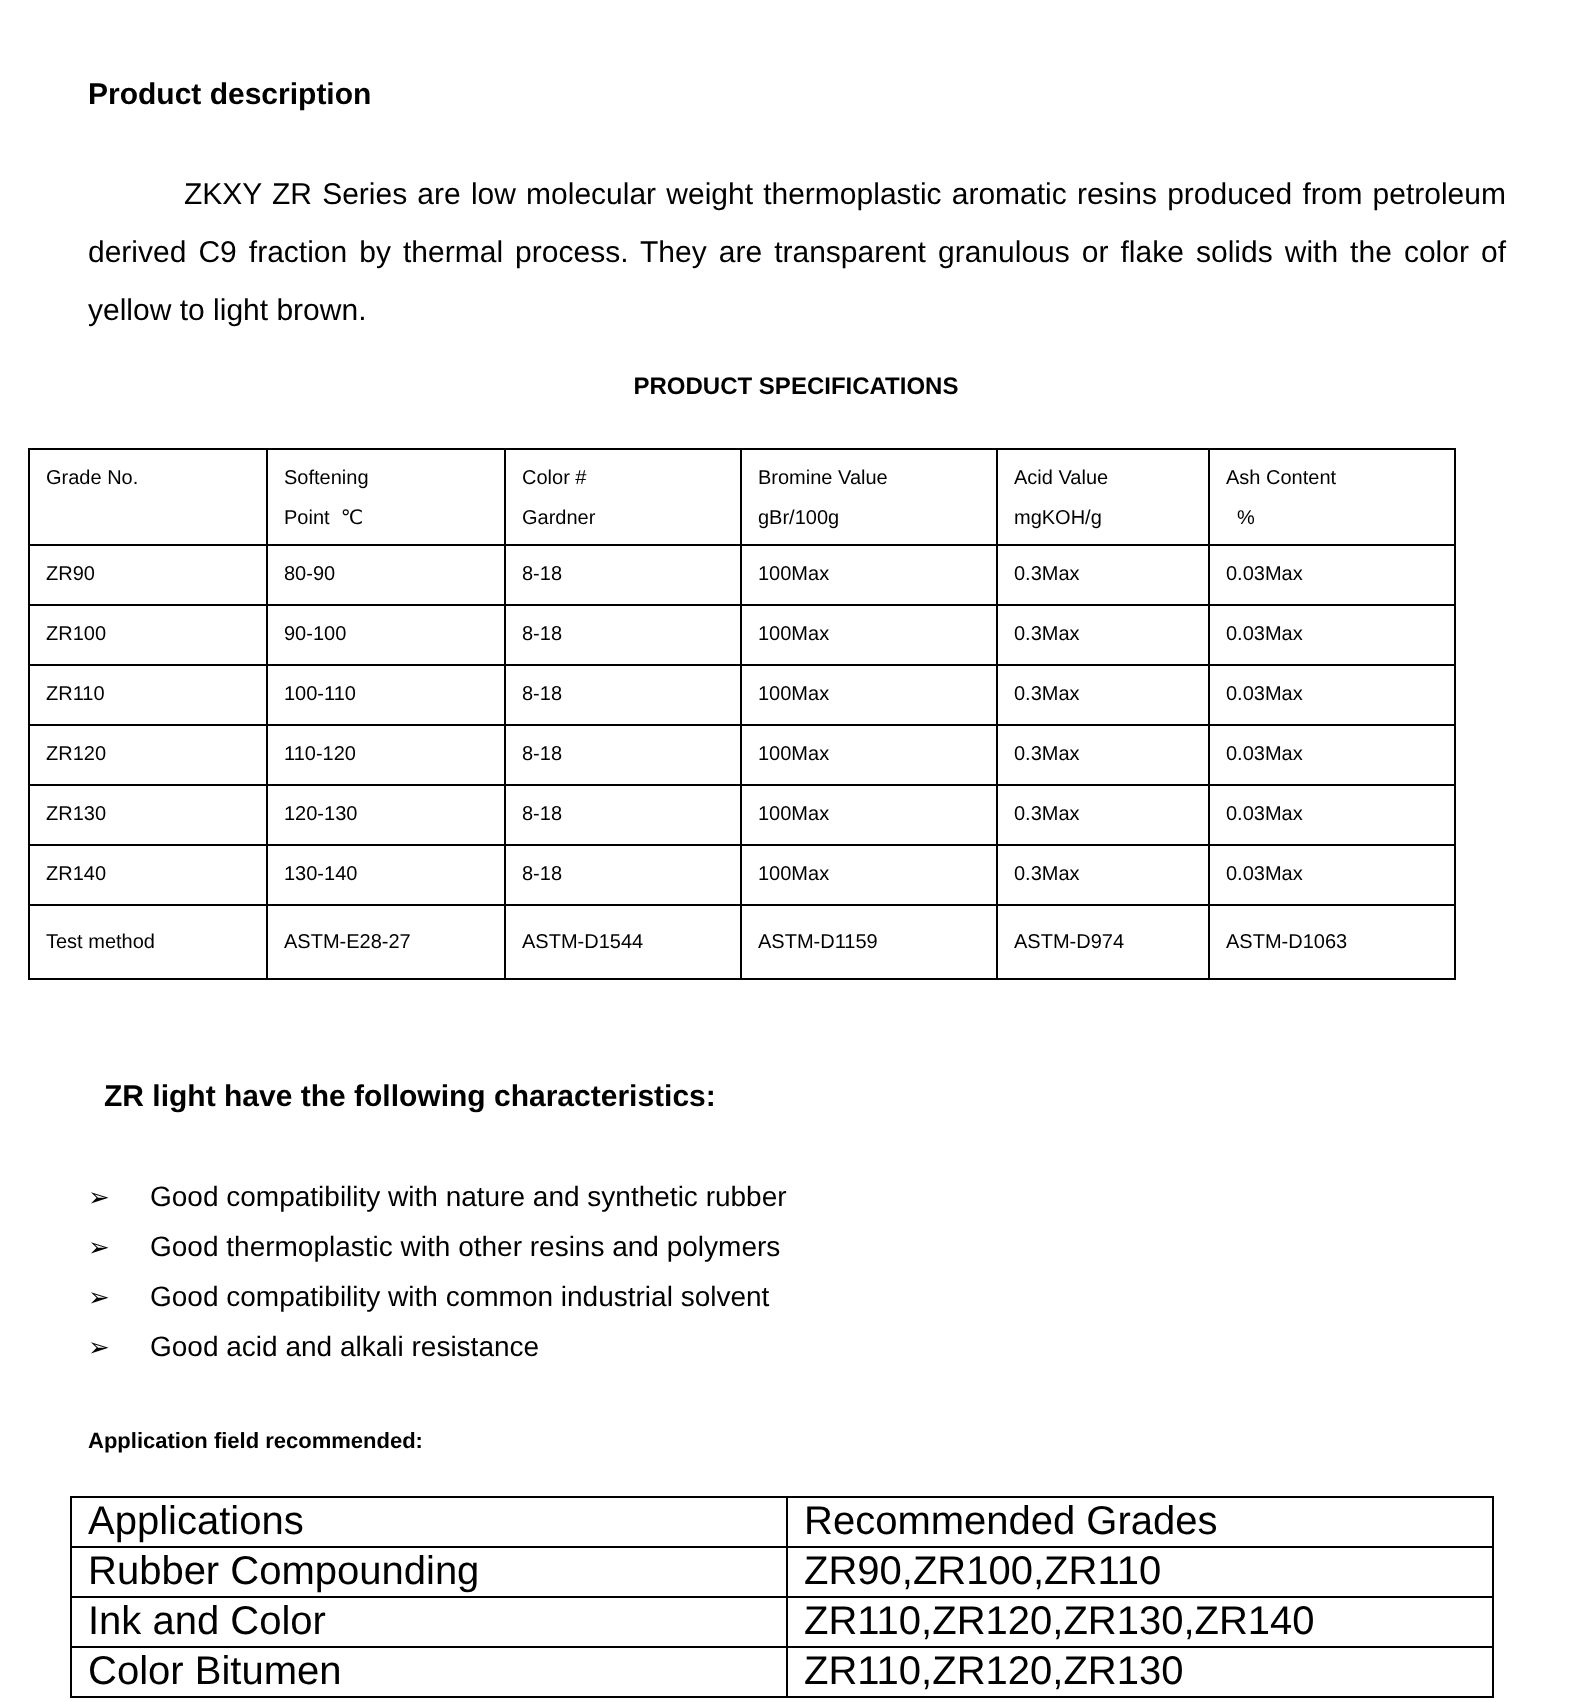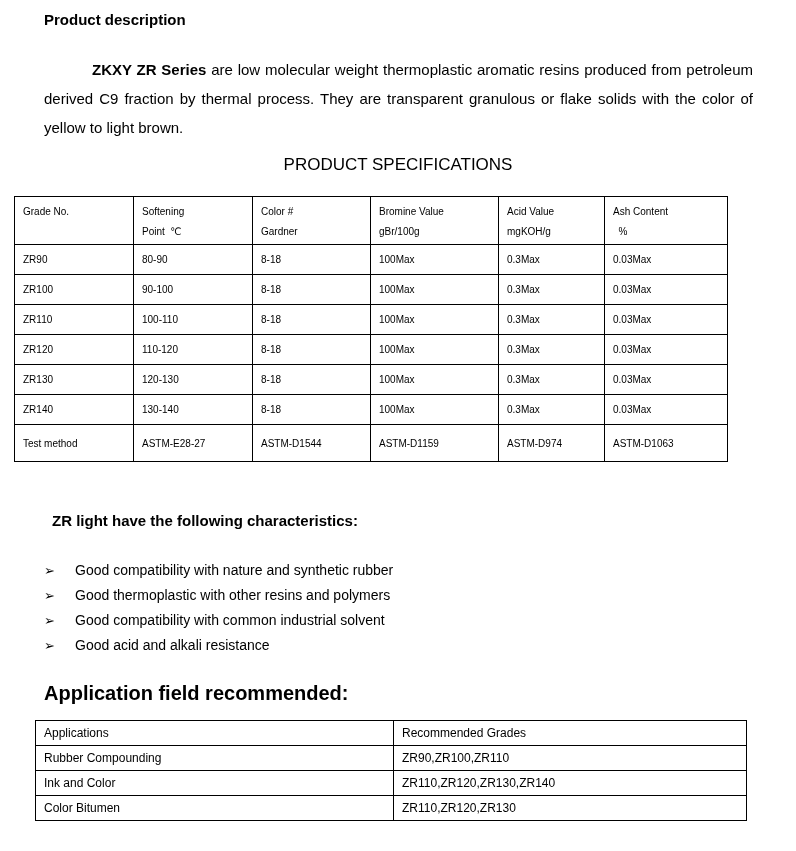--- a/index.html
+++ b/index.html
@@ -6,43 +6,43 @@
   html, body {
     margin: 0;
     padding: 0;
     width: 796px;
     height: 851px;
     background: #ffffff;
     color: #000000;
     font-family: "Liberation Sans", "DejaVu Sans", sans-serif;
     overflow: hidden;
   }
-  .page { width: 796px; height: 645px; position: relative; }
+  .page { width: 796px; height: 645px; position: relative; margin-top: 28px; }
 
   .h-product {
     margin: 0;
     padding: 10px 0 0 44px;
     font-size: 15px;
     font-weight: bold;
     line-height: 19px;
   }
   .intro-para {
     margin: 26px 43px 0 44px;
     font-size: 15px;
     line-height: 29px;
     text-align: justify;
     text-indent: 48px;
   }
-  .intro-para .lead-bold { font-weight: bold; }
+  .intro-para .lead-bold { font-weight: normal; }
 
   .h-specs {
     margin: 13px 0 0 0;
     text-align: center;
-    font-size: 17px;
-    font-weight: normal;
+    font-size: 12px;
+    font-weight: bold;
     line-height: 20px;
   }
 
   table { border-collapse: collapse; table-layout: fixed; }
   th, td {
     border: 1px solid #000000;
     text-align: left;
     font-weight: normal;
     padding: 0 4px 0 8px;
     overflow: hidden;
@@ -73,28 +73,28 @@
   .bullet-item { display: flex; align-items: baseline; line-height: 25px; }
   .bullet-item .marker {
     width: 31px;
     flex: 0 0 31px;
     font-size: 13px;
   }
 
   .h-apps {
     margin: 0;
     padding: 25px 0 0 44px;
-    font-size: 20px;
+    font-size: 11px;
     font-weight: bold;
     line-height: 20px;
   }
   .app-table {
     margin: 17px 0 0 35px;
     width: 711px;
-    font-size: 12px;
+    font-size: 20px;
     padding-left: 26px;
   }
   .app-table th, .app-table td { height: 25px; vertical-align: middle; }
 </style>
 </head>
 <body>
 
 <div class="page">
 
   <h1 class="h-product">Product description</h1>

